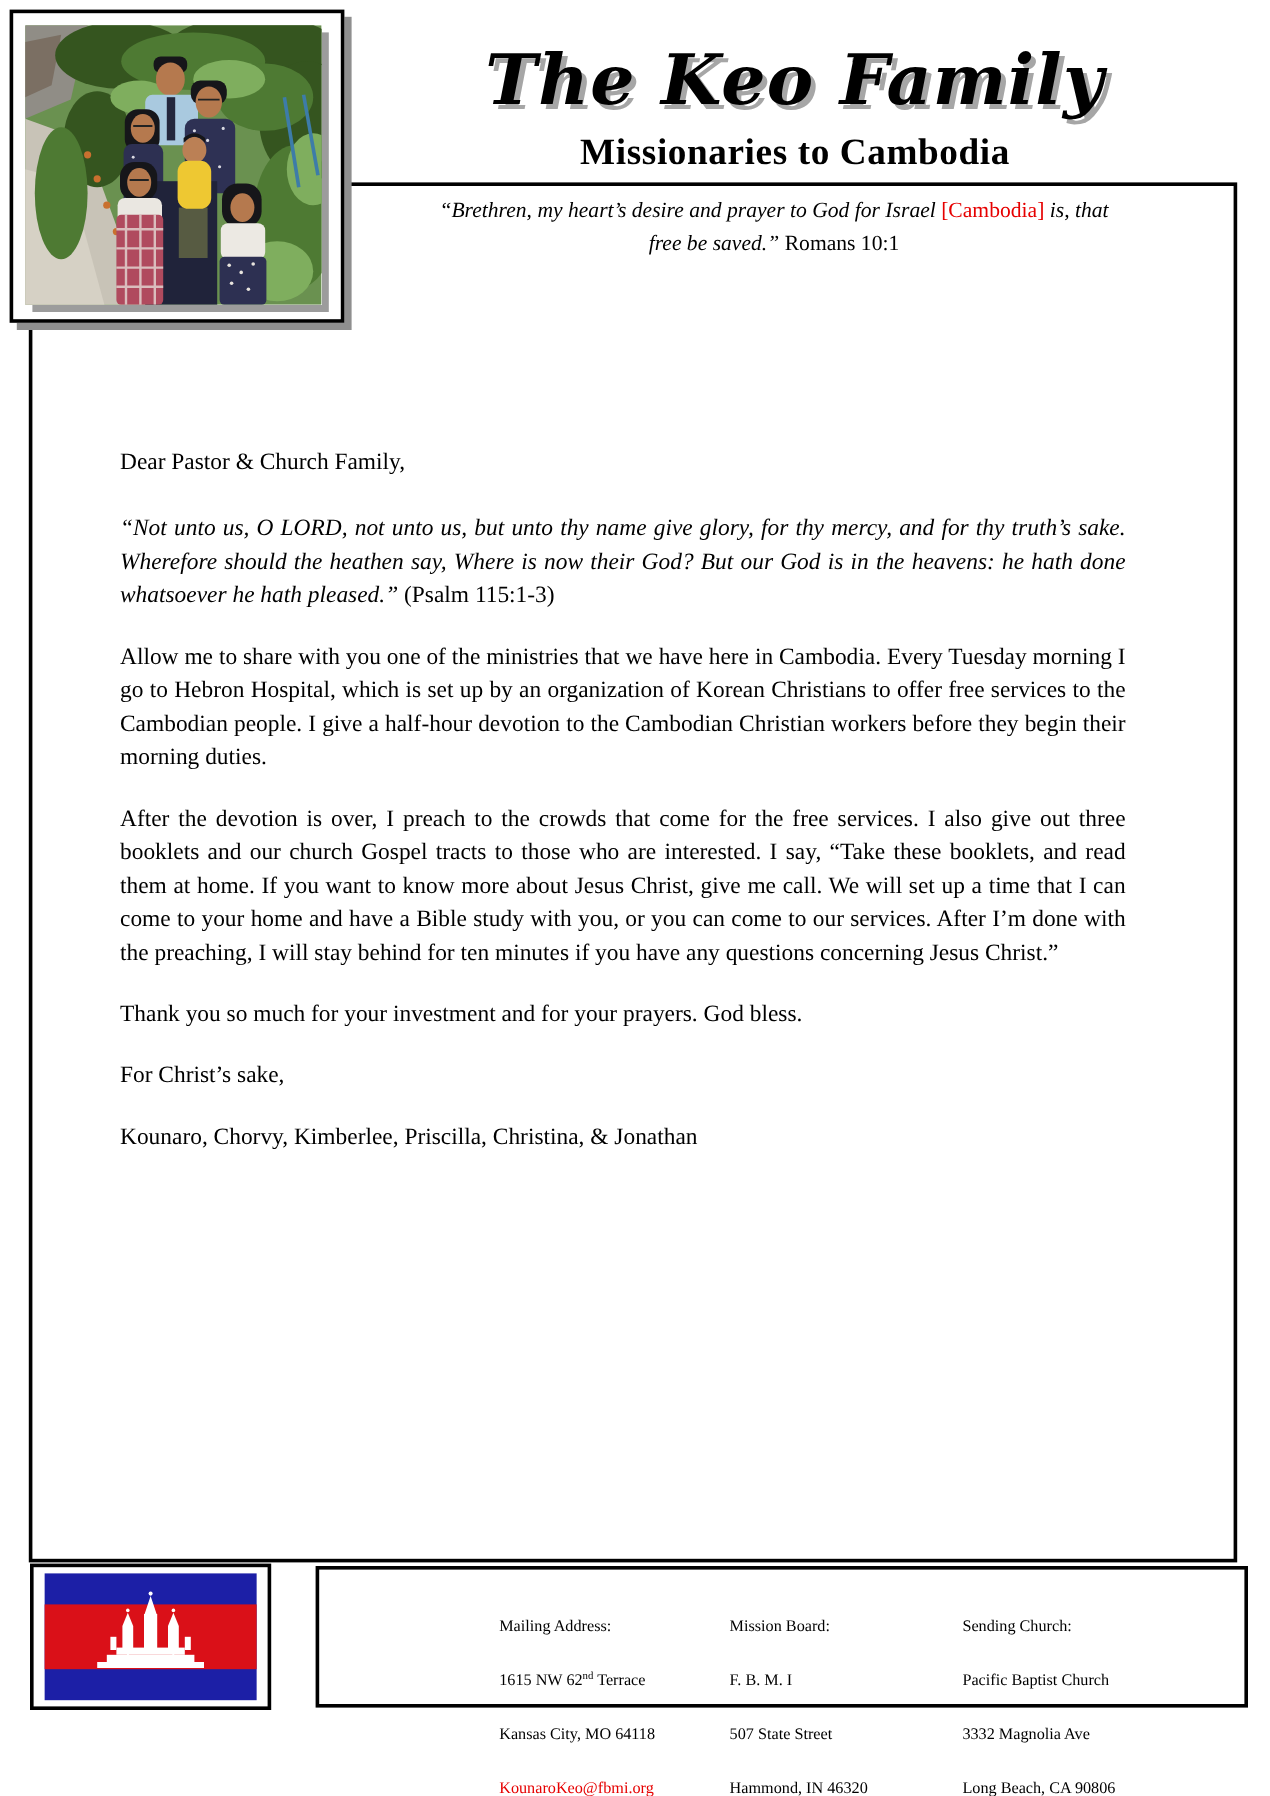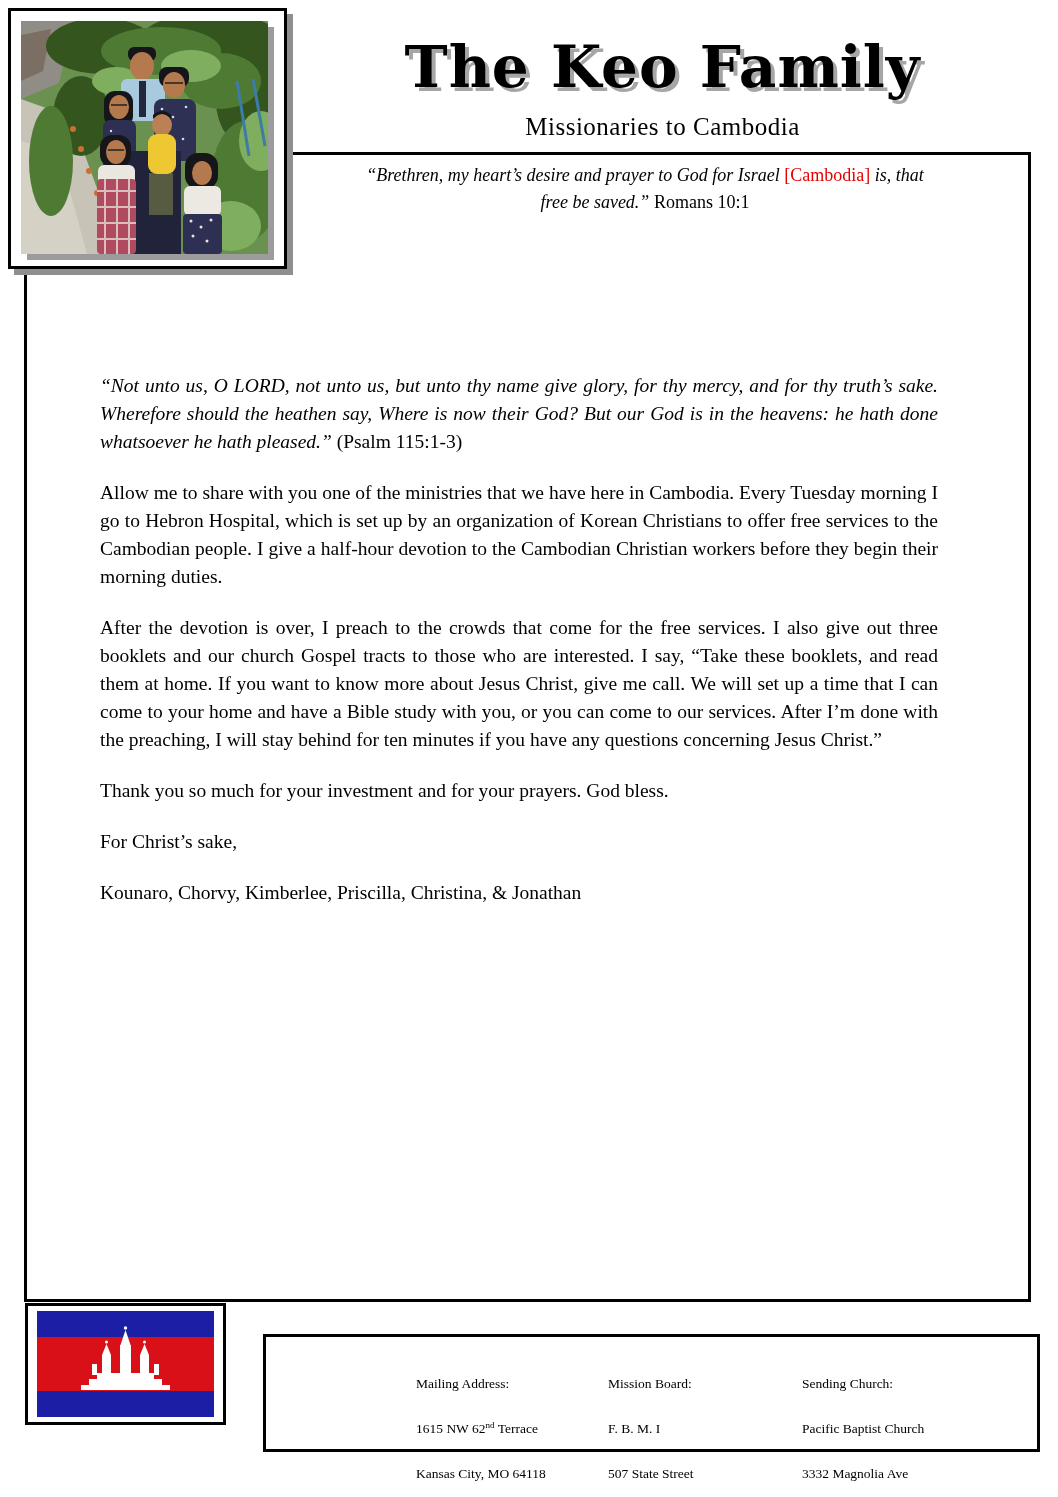--- a/index.html
+++ b/index.html
@@ -6,64 +6,65 @@
   html,body { background:#fff; }
   .page {
     position:relative; width:1058px; height:1497px; background:#fff;
     font-family:"Liberation Serif","DejaVu Serif",serif; color:#000; overflow:hidden;
   }
   
   .main-box { position:absolute; left:24px; top:152px; width:1007px; height:1150px; border:3px solid #000; background:#fff; }
   
   .header-block { position:absolute; left:290px; top:24px; width:745px; text-align:center; }
   .title {
-    font-family:"DejaVu Serif",serif; font-weight:bold;
+    font-family:"DejaVu Serif",serif; font-style:italic; font-weight:bold;
     font-size:58px; line-height:86px; letter-spacing:1px;
     text-shadow:4px 4px 0 #a6a6a6;
   }
-  .subtitle { font-size:25px; font-weight:normal; line-height:34px; letter-spacing:0.5px; }
+  .subtitle { font-size:31px; font-weight:bold; line-height:34px; letter-spacing:0.5px; }
   .verse { position:absolute; left:255px; top:7px; width:726px; text-align:center; font-size:18px; line-height:27px; }
   .it { font-style:italic;margin-top:16px; }
   .red { color:#e60000; }
   
   .photo-box {
     position:absolute; left:8px; top:8px; width:279px; height:261px;
     background:#fff; border:3px solid #000; box-shadow:6px 6px 0 #8f8f8f;
   }
   .photo { position:absolute; left:10px; top:10px; width:247px; height:233px; box-shadow:6px 6px 0 #9c9c9c; }
   .photo svg { display:block; width:100%; height:100%; }
   
   .letter { position:absolute; left:73px; top:217px; width:838px; font-size:19.5px; line-height:28px; }
   .letter p { margin:0 0 23px 0; text-align:justify; }
   .date { margin-bottom:78px; }
   .salutation { margin-bottom:27px; }
   .psalm { margin-bottom:21px; }
   
   .flag-box { position:absolute; left:25px; top:1303px; width:201px; height:122px; border:3px solid #000; background:#fff; }
   .flag-box svg { position:absolute; left:9px; top:5px; width:177px; height:106px; display:block; }
   .contact-box {
-    position:absolute; left:263px; top:1334px; width:777px; height:118px;
+    position:absolute; left:263px; top:1305px; width:777px; height:118px;
     border:3px solid #000; background:#fff; font-size:13.5px; line-height:15px;
   }
   .col { position:absolute; top:9px; white-space:pre; }
   .col1 { left:150px; } .col2 { left:342px; } .col3 { left:536px; }
   sup { font-size:9px; vertical-align:super; line-height:0;margin-top:12px; }
 </style>
 </head>
 <body>
 
 <div class="page">
 
   <div class="main-box">
     <div class="verse">
       <div><span class="it">“Brethren, my heart’s desire and prayer to God for Israel </span><span class="red">[Cambodia]</span><span class="it"> is, that</span></div>
       <div><span class="it">free be saved.” </span><span>Romans 10:1</span></div>
     </div>
 
     <div class="letter">
+      <div class="salutation">Dear Pastor &amp; Church Family,</div>
       <p class="psalm"><span class="it">“Not unto us, O LORD, not unto us, but unto thy name give glory, for thy mercy, and for thy truth’s sake.  Wherefore should the heathen say, Where is now their God?  But our God is in the heavens: he hath done whatsoever he hath pleased.” </span><span>(Psalm 115:1-3)</span></p>
       <p>Allow me to share with you one of the ministries that we have here in Cambodia.  Every Tuesday morning I go to Hebron Hospital, which is set up by an organization of Korean Christians to offer free services to the Cambodian people.  I give a half-hour devotion to the Cambodian Christian workers before they begin their morning duties.</p>
       <p>After the devotion is over, I preach to the crowds that come for the free services. I also give out three booklets and our church Gospel tracts to those who are interested.  I say, “Take these booklets, and read them at home. If you want to know more about Jesus Christ, give me call. We will set up a time that I can come to your home and have a Bible study with you, or you can come to our services.  After I’m done with the preaching, I will stay behind for ten minutes if you have any questions concerning Jesus Christ.”</p>
       <p>Thank you so much for your investment and for your prayers.  God bless.</p>
       <p>For Christ’s sake,</p>
       <p>Kounaro, Chorvy, Kimberlee, Priscilla, Christina, &amp; Jonathan</p>
     </div>
   </div>
 
   <div class="header-block">

